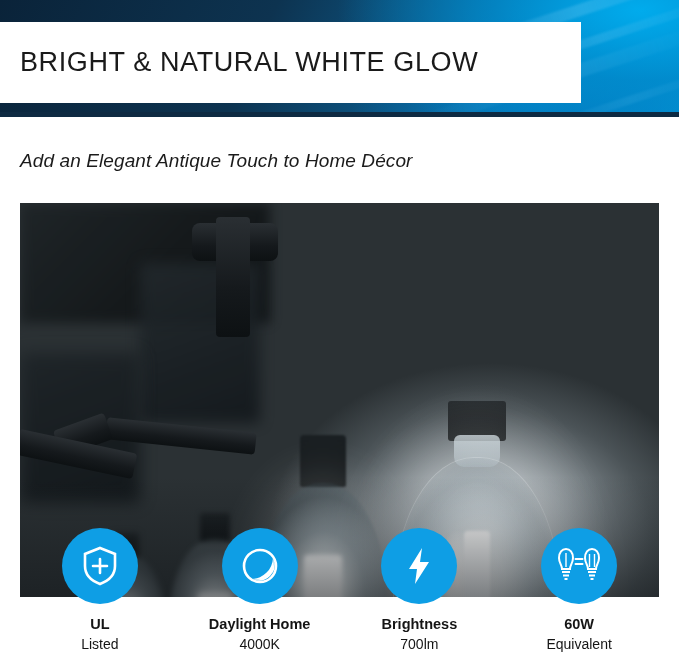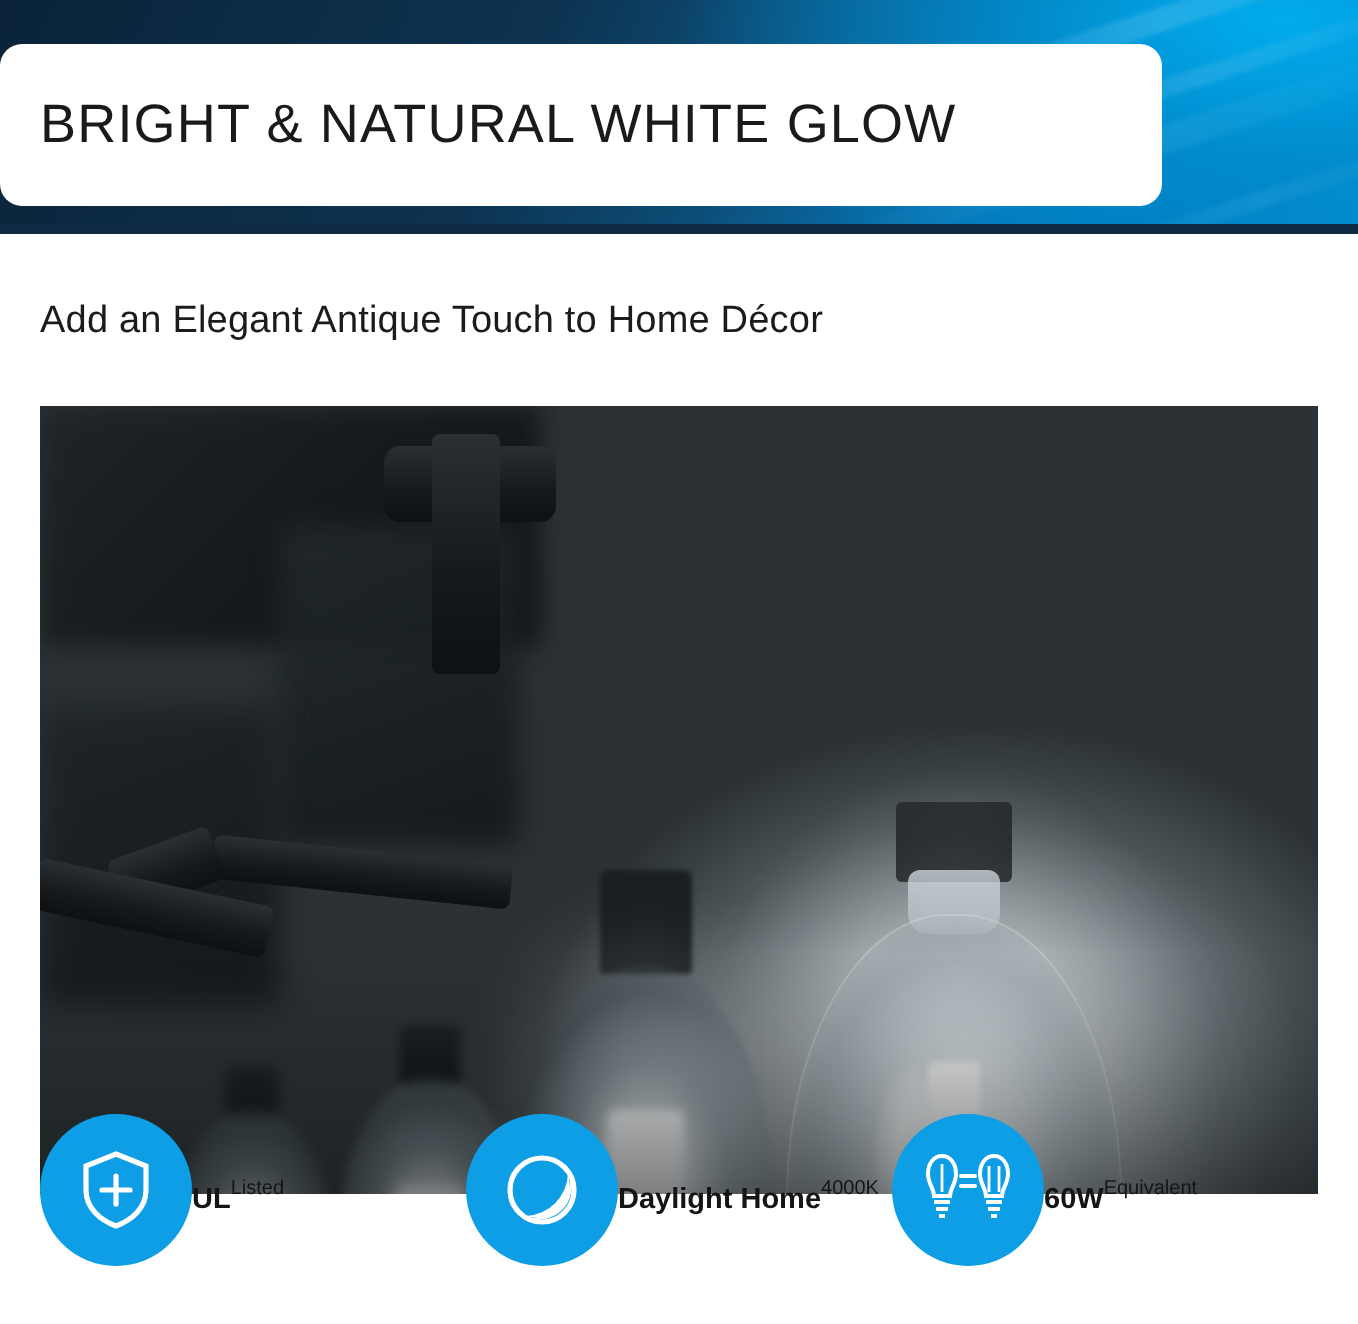--- a/index.html
+++ b/index.html
@@ -47,35 +47,35 @@
     background: #0e2a42;
   }
   .title-plate {
     position: absolute;
     left: 0; top: 22px;
     width: 581px; height: 81px;
     background: #ffffff;
     display: flex;
     align-items: center;
     padding-left: 20px;
-    border-radius: 11px;
   }
   .title-plate h1 {
     font-size: 27px;
     font-weight: 400;
     letter-spacing: 0.6px;
     color: #1a1a1a;
     font-family: "Liberation Sans", sans-serif;
   }
 
   
   .subtitle {
     position: absolute;
     left: 20px; top: 150px;
     font-size: 19px;
+    font-style: italic;
     color: #1b1b1b;
     letter-spacing: 0.1px;
   }
 
   
   .photo {
     position: absolute;
     left: 20px; top: 203px;
     width: 639px; height: 394px;
     overflow: hidden;
@@ -193,42 +193,42 @@
   
   .features {
     position: absolute;
     left: 20px; top: 528px;
     width: 639px; height: 134px;
     display: flex;
   }
   .feature {
     flex: 1;
     display: flex;
-    flex-direction: row;
+    flex-direction: column;
     align-items: center;
   }
   .circle {
     width: 76px; height: 76px;
     border-radius: 50%;
     background: #0e9ee5;
     display: flex;
     align-items: center;
     justify-content: center;
     box-shadow: 0 0 0 0 rgba(0,0,0,0);
   }
   .feature .label {
     margin-top: 11px;
     font-size: 14.5px;
     font-weight: bold;
     color: #151515;
     line-height: 1.35;
     text-align: center;
   }
   .feature .sub {
-    font-size: 10px;
+    font-size: 14px;
     color: #151515;
     line-height: 1.35;
     text-align: center;
   }
   svg { display: block; }
 </style>
 </head>
 <body>
 
 <div class="page">
@@ -311,20 +311,31 @@
             <circle cx="20" cy="20" r="16" fill="none" stroke="#ffffff" stroke-width="2.6"></circle>
             <path d="M34 14 A16 16 0 0 1 14 34 A20 20 0 0 0 34 14 Z" fill="#ffffff"></path>
             <path d="M33 12 A17 17 0 0 1 12 33 A22 22 0 0 0 33 12 Z" fill="#ffffff"></path>
           </svg>
         </span>
       </div>
       <div class="label">Daylight Home</div>
       <div class="sub">4000K</div>
     </div>
 
+    <div class="feature">
+      <div class="circle">
+        <span>
+          <svg width="26" height="40" viewBox="0 0 26 40">
+            <path d="M16 2 L3 23 H11 L9 38 L23 16 H14 Z" fill="#ffffff"></path>
+          </svg>
+        </span>
+      </div>
+      <div class="label">Brightness</div>
+      <div class="sub">700lm</div>
+    </div>
 
     <div class="feature">
       <div class="circle">
         <span>
           <svg width="52" height="40" viewBox="0 0 52 40">
             <g stroke="#ffffff" stroke-width="2" fill="none">
               <path d="M6 12 C6 6.5 9 3 13 3 C17 3 20 6.5 20 12 C20 17 17 19 17 23 H9 C9 19 6 17 6 12 Z"></path>
               <path d="M9 26 H17 M10 29.5 H16 M11.5 33 H14.5"></path>
               <path d="M13 7 V21" stroke-width="1.4"></path>
               <path d="M32 12 C32 6.5 35 3 39 3 C43 3 46 6.5 46 12 C46 17 43 19 43 23 H35 C35 19 32 17 32 12 Z"></path>

